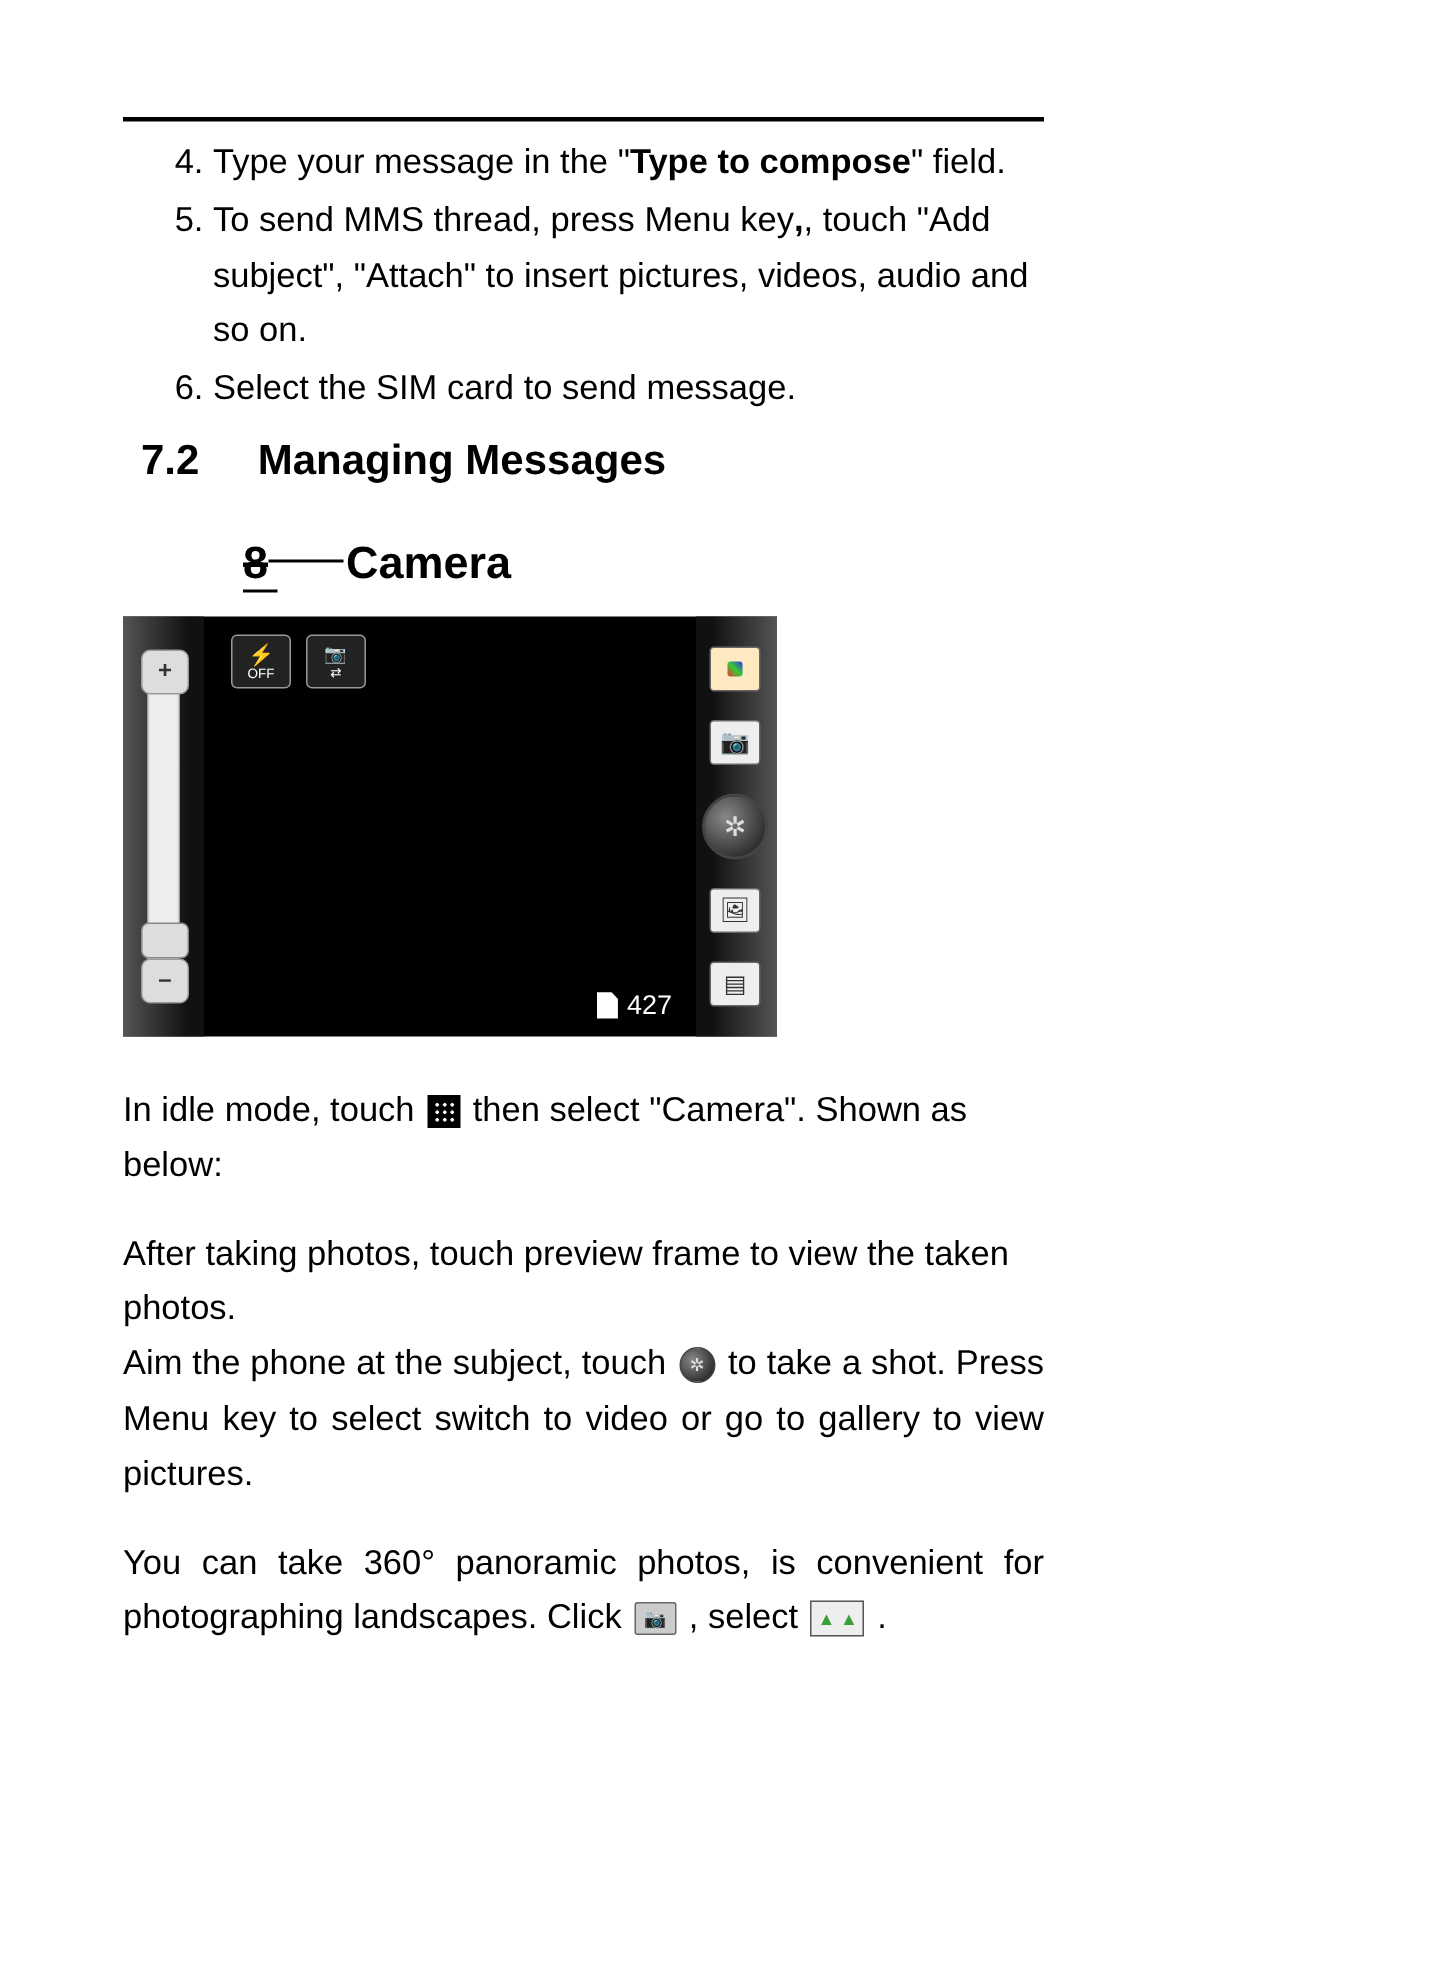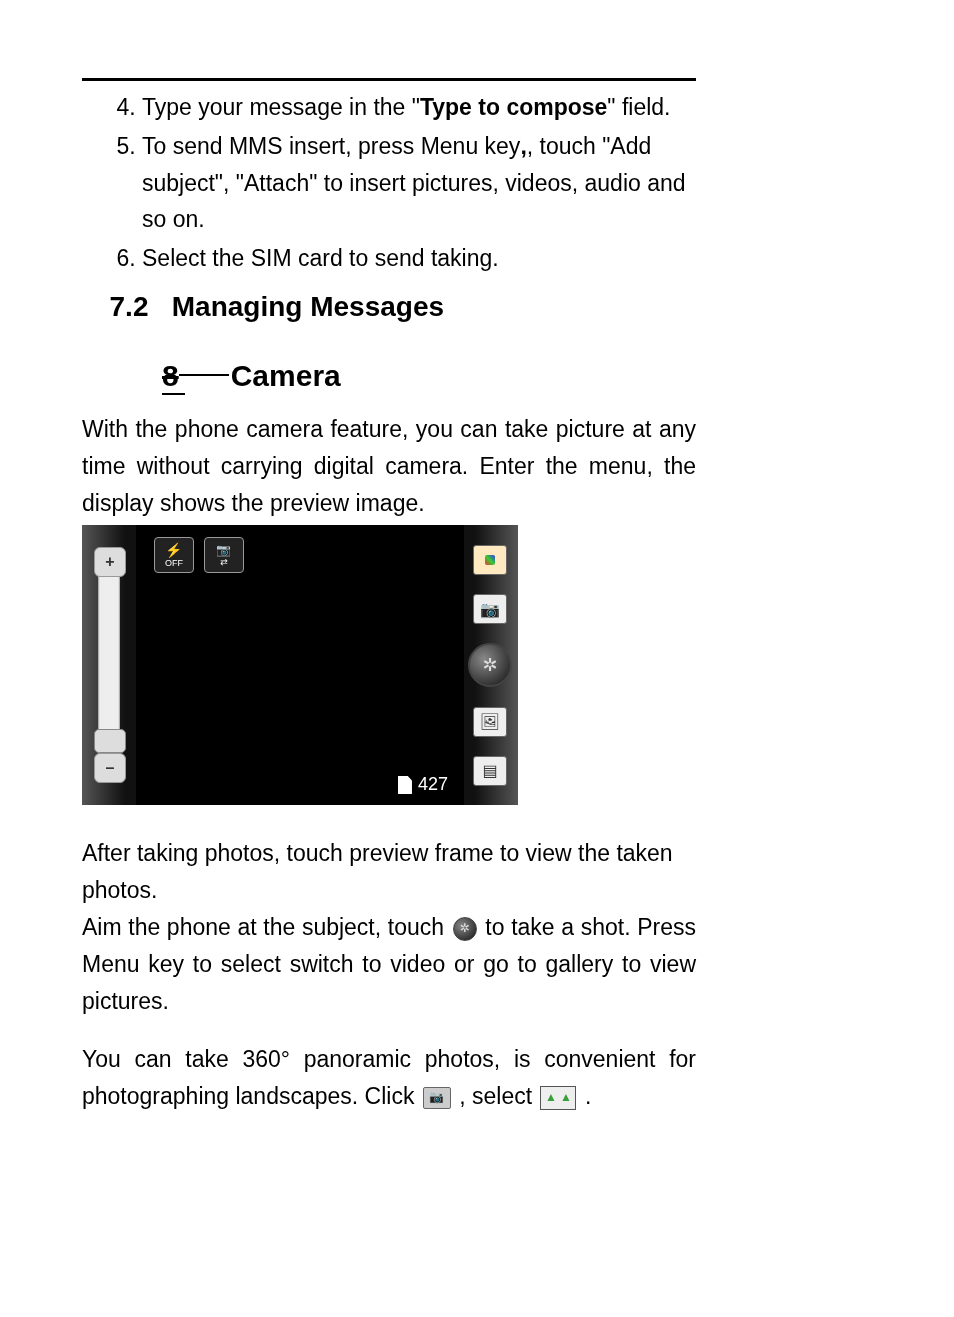--- a/index.html
+++ b/index.html
@@ -31,21 +31,21 @@
     margin-bottom: 2px;
   }
   .justify {
     text-align: justify;
   }
   .h-sub {
     font-size: 28px;
     font-weight: bold;
     margin: 10px 0 14px 12px;
   }
-  .h-sub .num { display:inline-block; width:70px;text-align:center; }
+  .h-sub .num { display:inline-block; width:70px; }
   .h-chapter {
     font-size: 30px;
     font-weight: bold;
     margin: 36px 0 16px 80px;
   }
   .h-chapter .num {
     display:inline-block;
     text-decoration: line-through;
     padding-right: 6px;
     border-bottom: 2px solid #000;
@@ -162,38 +162,37 @@
 <body>
 
 <div class="page">
   <div class="rule"></div>
 
   <ol class="steps body-text" start="4">
     <li>
       <span>Type your message in the "</span><b>Type to compose</b><span>" field.</span>
     </li>
     <li class="justify">
-      <span>To send MMS insert, press Menu key</span><b>,</b><span>, touch "Add subject", "Attach" to insert pictures, videos, audio and so on.</span>
+      <span>To send MMS thread, press Menu key</span><b>,</b><span>, touch "Add subject", "Attach" to insert pictures, videos, audio and so on.</span>
     </li>
     <li>
-      <span>Select the SIM card to send taking.</span>
+      <span>Select the SIM card to send message.</span>
     </li>
   </ol>
 
   <div class="h-sub">
     <span class="num">7.2</span>
     <span>Managing Messages</span>
   </div>
 
 
   <div class="h-chapter">
     <span class="num">8</span><span class="dash"></span><span>Camera</span>
   </div>
 
-  <div class="body-text justify">With the phone camera feature, you can take picture at any time without carrying digital camera. Enter the menu, the display shows the preview image.</div>
 
   <div class="camera">
     <div class="cam-left">
       <div class="zoom-track"></div>
       <div class="zoom-plus">+</div>
       <div class="zoom-handle"></div>
       <div class="zoom-minus">–</div>
     </div>
 
     <div class="top-icons">
@@ -216,20 +215,27 @@
         <div class="r-icon menu-ic">▤</div>
       </div>
     </div>
 
     <div class="counter">
       <div class="sd-card"></div>
       <span>427</span>
     </div>
   </div>
 
+  <div class="body-text" style="margin-bottom:22px;">
+    <span>In idle mode, touch</span>
+    <span class="inline-icon apps-icon">
+        <span></span>
+      </span>
+    <span> then select "Camera". Shown as below:</span>
+  </div>
 
   <div class="body-text">After taking photos, touch preview frame to view the taken photos.</div>
 
   <div class="body-text justify" style="margin-bottom:22px;">
     <span>Aim the phone at the subject, touch</span>
     <span class="inline-icon shutter-icon">✲</span>
     <span> to take a shot. Press Menu key to select switch to video or go to gallery to view pictures.</span>
   </div>
 
   <div class="body-text justify">

